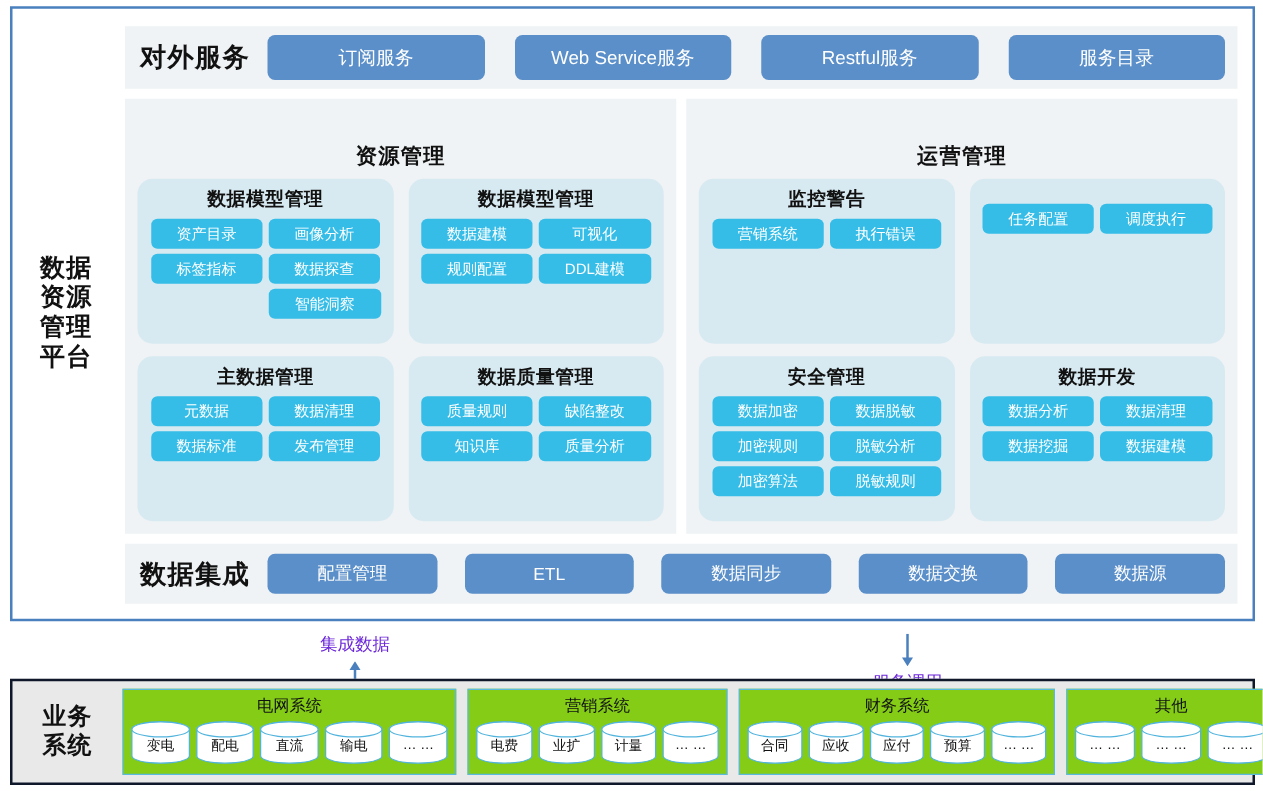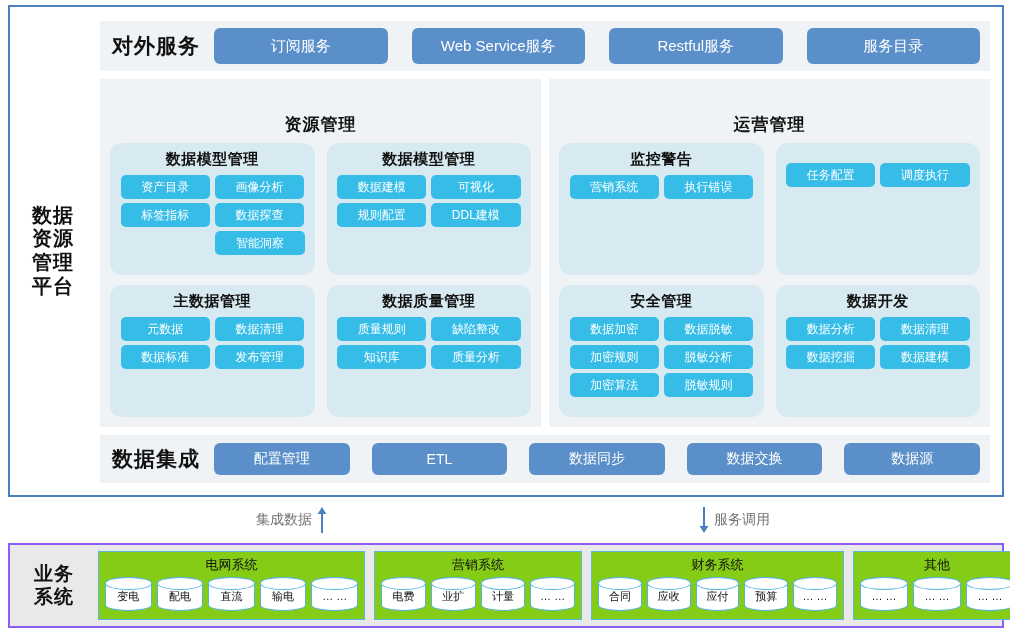--- a/index.html
+++ b/index.html
@@ -90,30 +90,30 @@
   }
   .int-btns { flex: 1 1 auto; display: flex; gap: 22px; }
   .int-btns .btn-steel { height: 32px; font-size: 14px; }
 
   
   .connectors {
     position: absolute; left: 8px; top: 500px; width: 996px; height: 40px;
   }
   .conn {
     position: absolute; display: flex; align-items: center; gap: 4px;
-    font-size: 14px; color: #737373;
+    font-size: 14px; color: #6d28d9; flex-direction: column;
   }
   .conn.left  { left: 248px; top: 7px; }
   .conn.right { left: 690px; top: 7px; }
   .arrow { display: block; }
 
   
   .biz-frame {
     position: absolute; left: 8px; top: 543px; width: 996px; height: 85px;
-    border: 2px solid #8b5cf6; background: #e9e9e9;
+    border: 2px solid #0f172a; background: #e9e9e9;
     display: flex; align-items: stretch; padding: 6px 8px;
     gap: 8px;
   }
   .biz-title {
     width: 72px; flex: 0 0 72px;
     display: flex; align-items: center; justify-content: center;
     font-size: 19px; font-weight: bold; color: #111;
     line-height: 1.18; text-align: center; letter-spacing: 1px;
   }
   .biz-groups { flex: 1 1 auto; display: flex; gap: 9px; }

